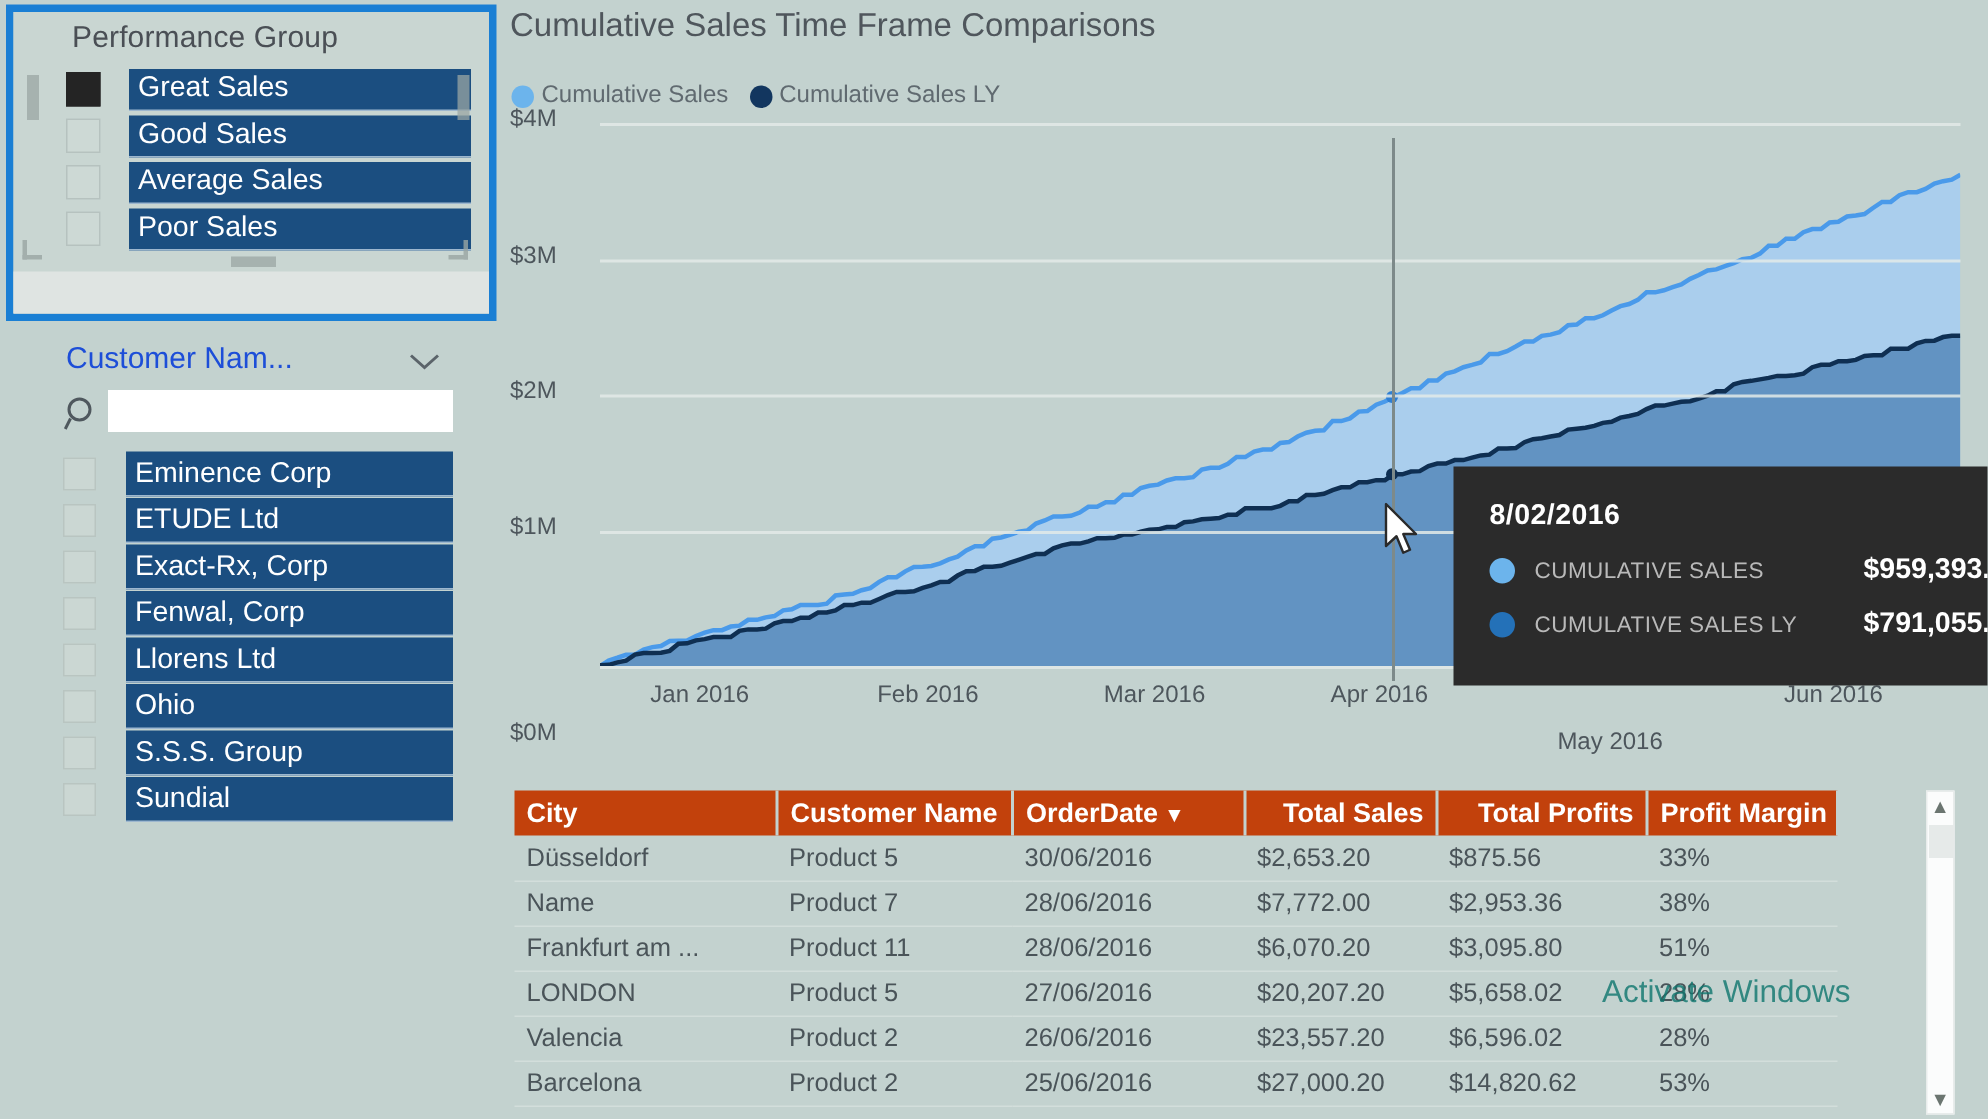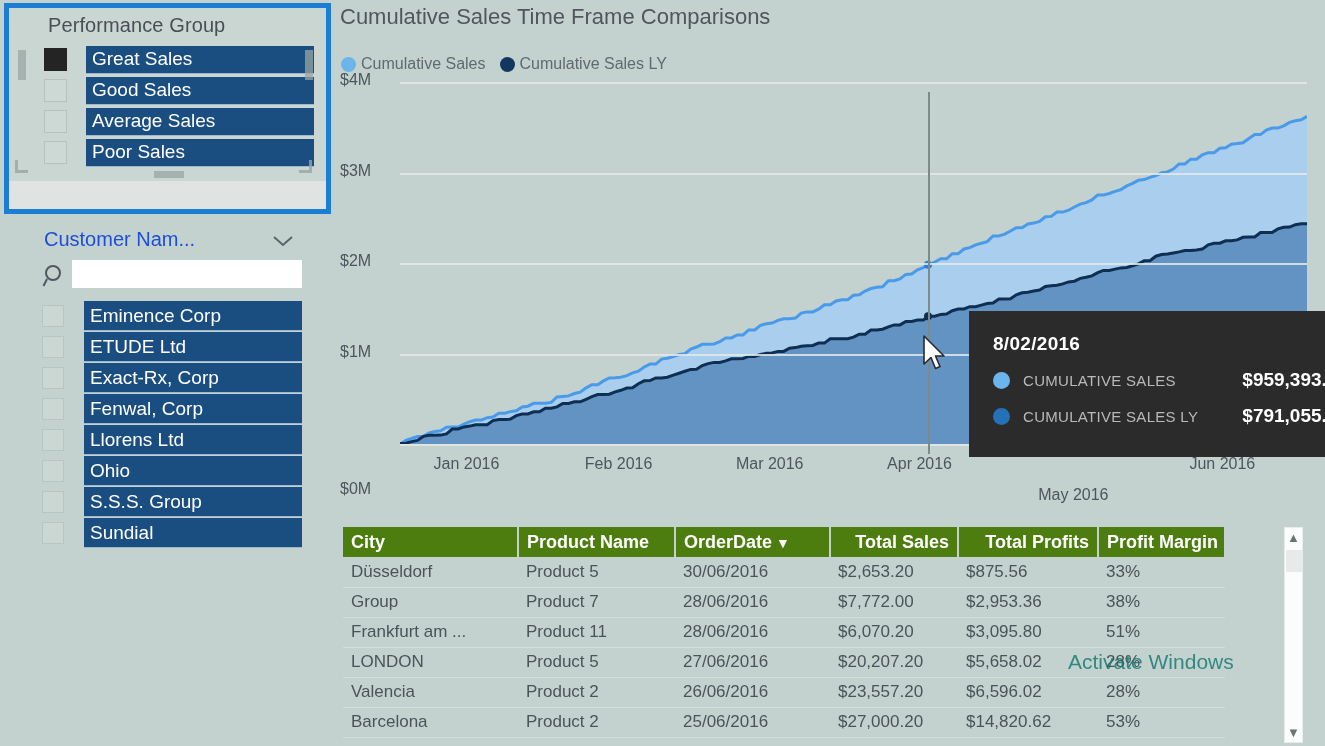--- a/index.html
+++ b/index.html
@@ -117,21 +117,21 @@
   .tt-name { font-size: 15px; color: #b9b9b9; margin-left: 13px; letter-spacing: .3px; white-space: nowrap; }
   .tt-val { font-size: 19px; font-weight: bold; color: #ffffff; margin-left: auto; white-space: nowrap; }
 
   
   #cursor { position: absolute; left: 590px; top: 335px; width: 26px; height: 38px; }
 
   
   #table-panel { position: absolute; left: 336px; top: 512px; width: 989px; height: 234px; background: #c3d2cf; }
   #data-table { position: absolute; left: 7px; top: 15px; width: 872px; border-collapse: collapse; table-layout: fixed; }
   #data-table th {
-    background: #4d7c0f; color: #ffffff; font-size: 18px; font-weight: bold;
+    background: #c2410c; color: #ffffff; font-size: 18px; font-weight: bold;
     height: 30px; padding: 0 8px; text-align: left; white-space: nowrap;
     border-right: 2px solid #c3d2cf;
   }
   #data-table th.num { text-align: right; }
   #data-table td {
     font-size: 17px; color: #4a5459; height: 30px; padding: 0 8px;
     white-space: nowrap; overflow: hidden; text-overflow: ellipsis;
     border-bottom: 1px solid #d3dedb;
   }
   #data-table td.num { text-align: left; }
@@ -299,38 +299,38 @@
     <svg id="cursor" viewBox="0 0 26 38">
       <path d="M2 1 L2 29 L9 22.5 L13.5 33.5 L18 31.5 L13.5 21 L22 21 Z" fill="#ffffff" stroke="#2a2a2a" stroke-width="1.6" stroke-linejoin="round"></path>
     </svg>
   </div>
 
   <div id="table-panel">
     <table id="data-table">
       <thead>
           <tr id="table-head-row">
             <th style="width: 175px;"><span>City</span></th>
-            <th style="width: 157px;"><span>Product Name</span></th>
+            <th style="width: 157px;"><span>Customer Name</span></th>
             <th style="width: 155px;"><span>OrderDate</span><span style="font-size: 14px;"> ▼</span></th>
             <th class="num" style="width: 128px;"><span>Total Sales</span></th>
             <th class="num" style="width: 140px;"><span>Total Profits</span></th>
             <th class="num" style="width: 127px;"><span>Profit Margin</span></th>
           </tr>
         </thead>
       <tbody id="table-body">
           <tr>
             <td>Düsseldorf</td>
             <td>Product 5</td>
             <td>30/06/2016</td>
             <td class="num">$2,653.20</td>
             <td class="num">$875.56</td>
             <td class="num">33%</td>
           </tr>
           <tr>
-            <td>Group</td>
+            <td>Name</td>
             <td>Product 7</td>
             <td>28/06/2016</td>
             <td class="num">$7,772.00</td>
             <td class="num">$2,953.36</td>
             <td class="num">38%</td>
           </tr>
           <tr>
             <td>Frankfurt am ...</td>
             <td>Product 11</td>
             <td>28/06/2016</td>

